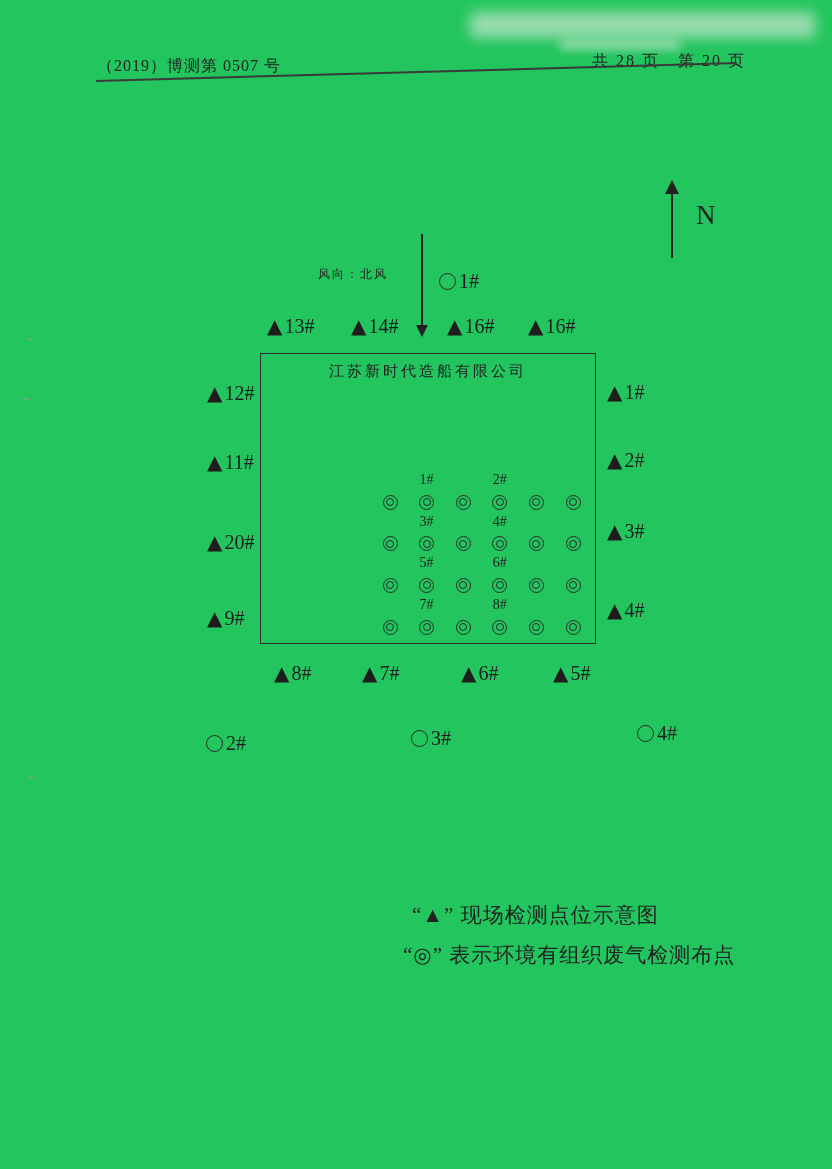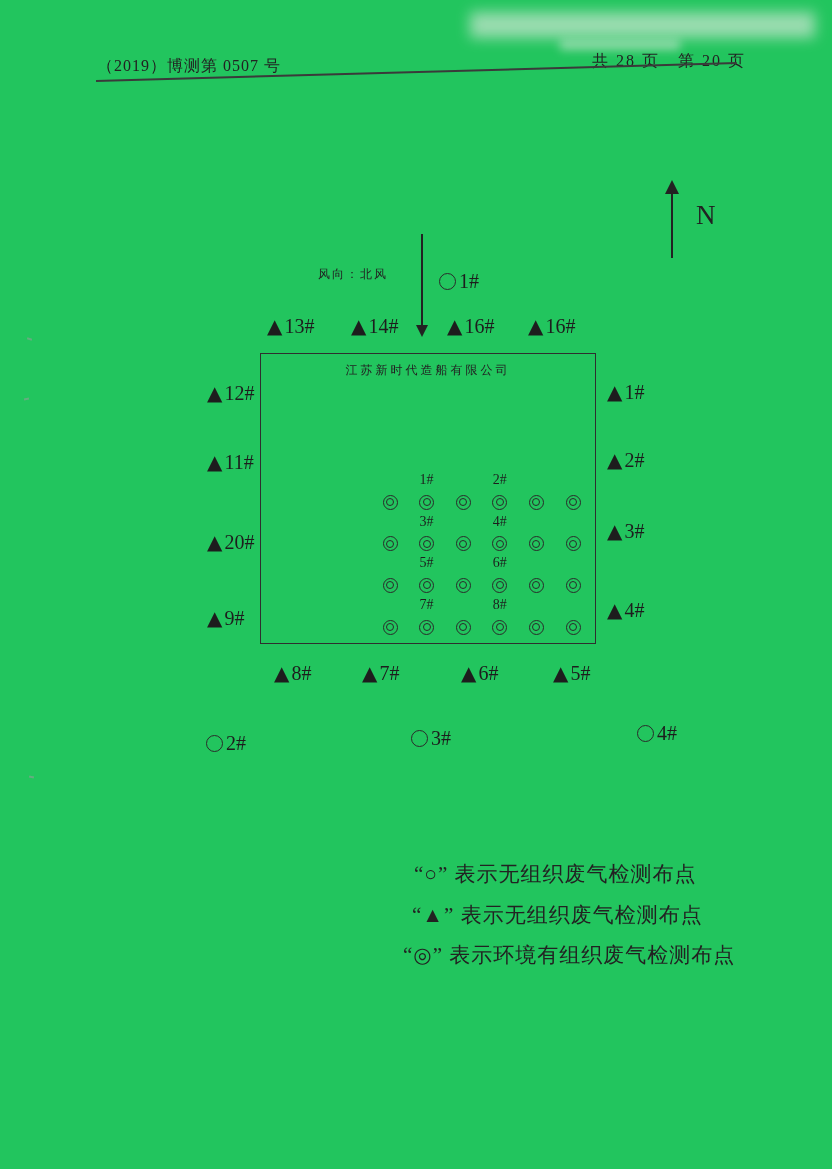--- a/index.html
+++ b/index.html
@@ -26,21 +26,21 @@
   
   .w-line{left:421px;top:234px;width:2px;height:92px;background:#222;}
   .w-head{left:416px;top:325px;width:0;height:0;
     border-left:6px solid transparent;border-right:6px solid transparent;
     border-top:12px solid #222;}
   .wind-label{left:318px;top:266px;font-size:12px;letter-spacing:2px;}
   
   .factory{left:260px;top:353px;width:336px;height:291px;
     border:1.5px solid #2f2f2f;box-sizing:border-box;}
   .company{position:absolute;left:0;right:0;top:8px;text-align:center;
-    font-size:12px;letter-spacing:3px;}
+    font-size:15px;letter-spacing:3px;}
   
   .tri-marker{display:inline-flex;align-items:center;white-space:nowrap;}
   .tri{font-family:"DejaVu Sans",sans-serif;font-size:20px;line-height:1;color:#1d1d1d;}
   .m-label{font-size:20px;line-height:1;margin-left:2px;color:#1d1d1d;}
   
   .circ-marker{display:inline-flex;align-items:center;white-space:nowrap;}
   .ocircle{width:17px;height:17px;border:1.7px solid #2a2a2a;border-radius:50%;
     box-sizing:border-box;display:inline-block;}
   .circ-marker .m-label{margin-left:3px;}
   
@@ -200,17 +200,16 @@
         <span class="dcircle" style="left: 158.1px; top: 265.6px;"></span>
         <span class="dcircle" style="left: 194.7px; top: 265.6px;"></span>
         <span class="dcircle" style="left: 231.3px; top: 265.6px;"></span>
         <span class="dcircle" style="left: 267.9px; top: 265.6px;"></span>
         <span class="dcircle" style="left: 304.5px; top: 265.6px;"></span>
         <span class="stack-label" style="left: 147.6px; top: 244.1px;">7#</span>
         <span class="stack-label" style="left: 220.8px; top: 244.1px;">8#</span>
       </div>
   </div>
 
-  <div class="abs legend-line" style="left:414px;top:860px;">“○” 表示无组织废气检测布点</div>
-  <div class="abs legend-line" style="left:412px;top:901px;">“▲” 表示无组织废气检测布点</div>
+  <div class="abs legend-line" style="left:412px;top:901px;">“▲” 现场检测点位示意图</div>
   <div class="abs legend-line" style="left:403px;top:941px;">“◎” 表示环境有组织废气检测布点</div>
 
 </div>
 
 </body></html>

